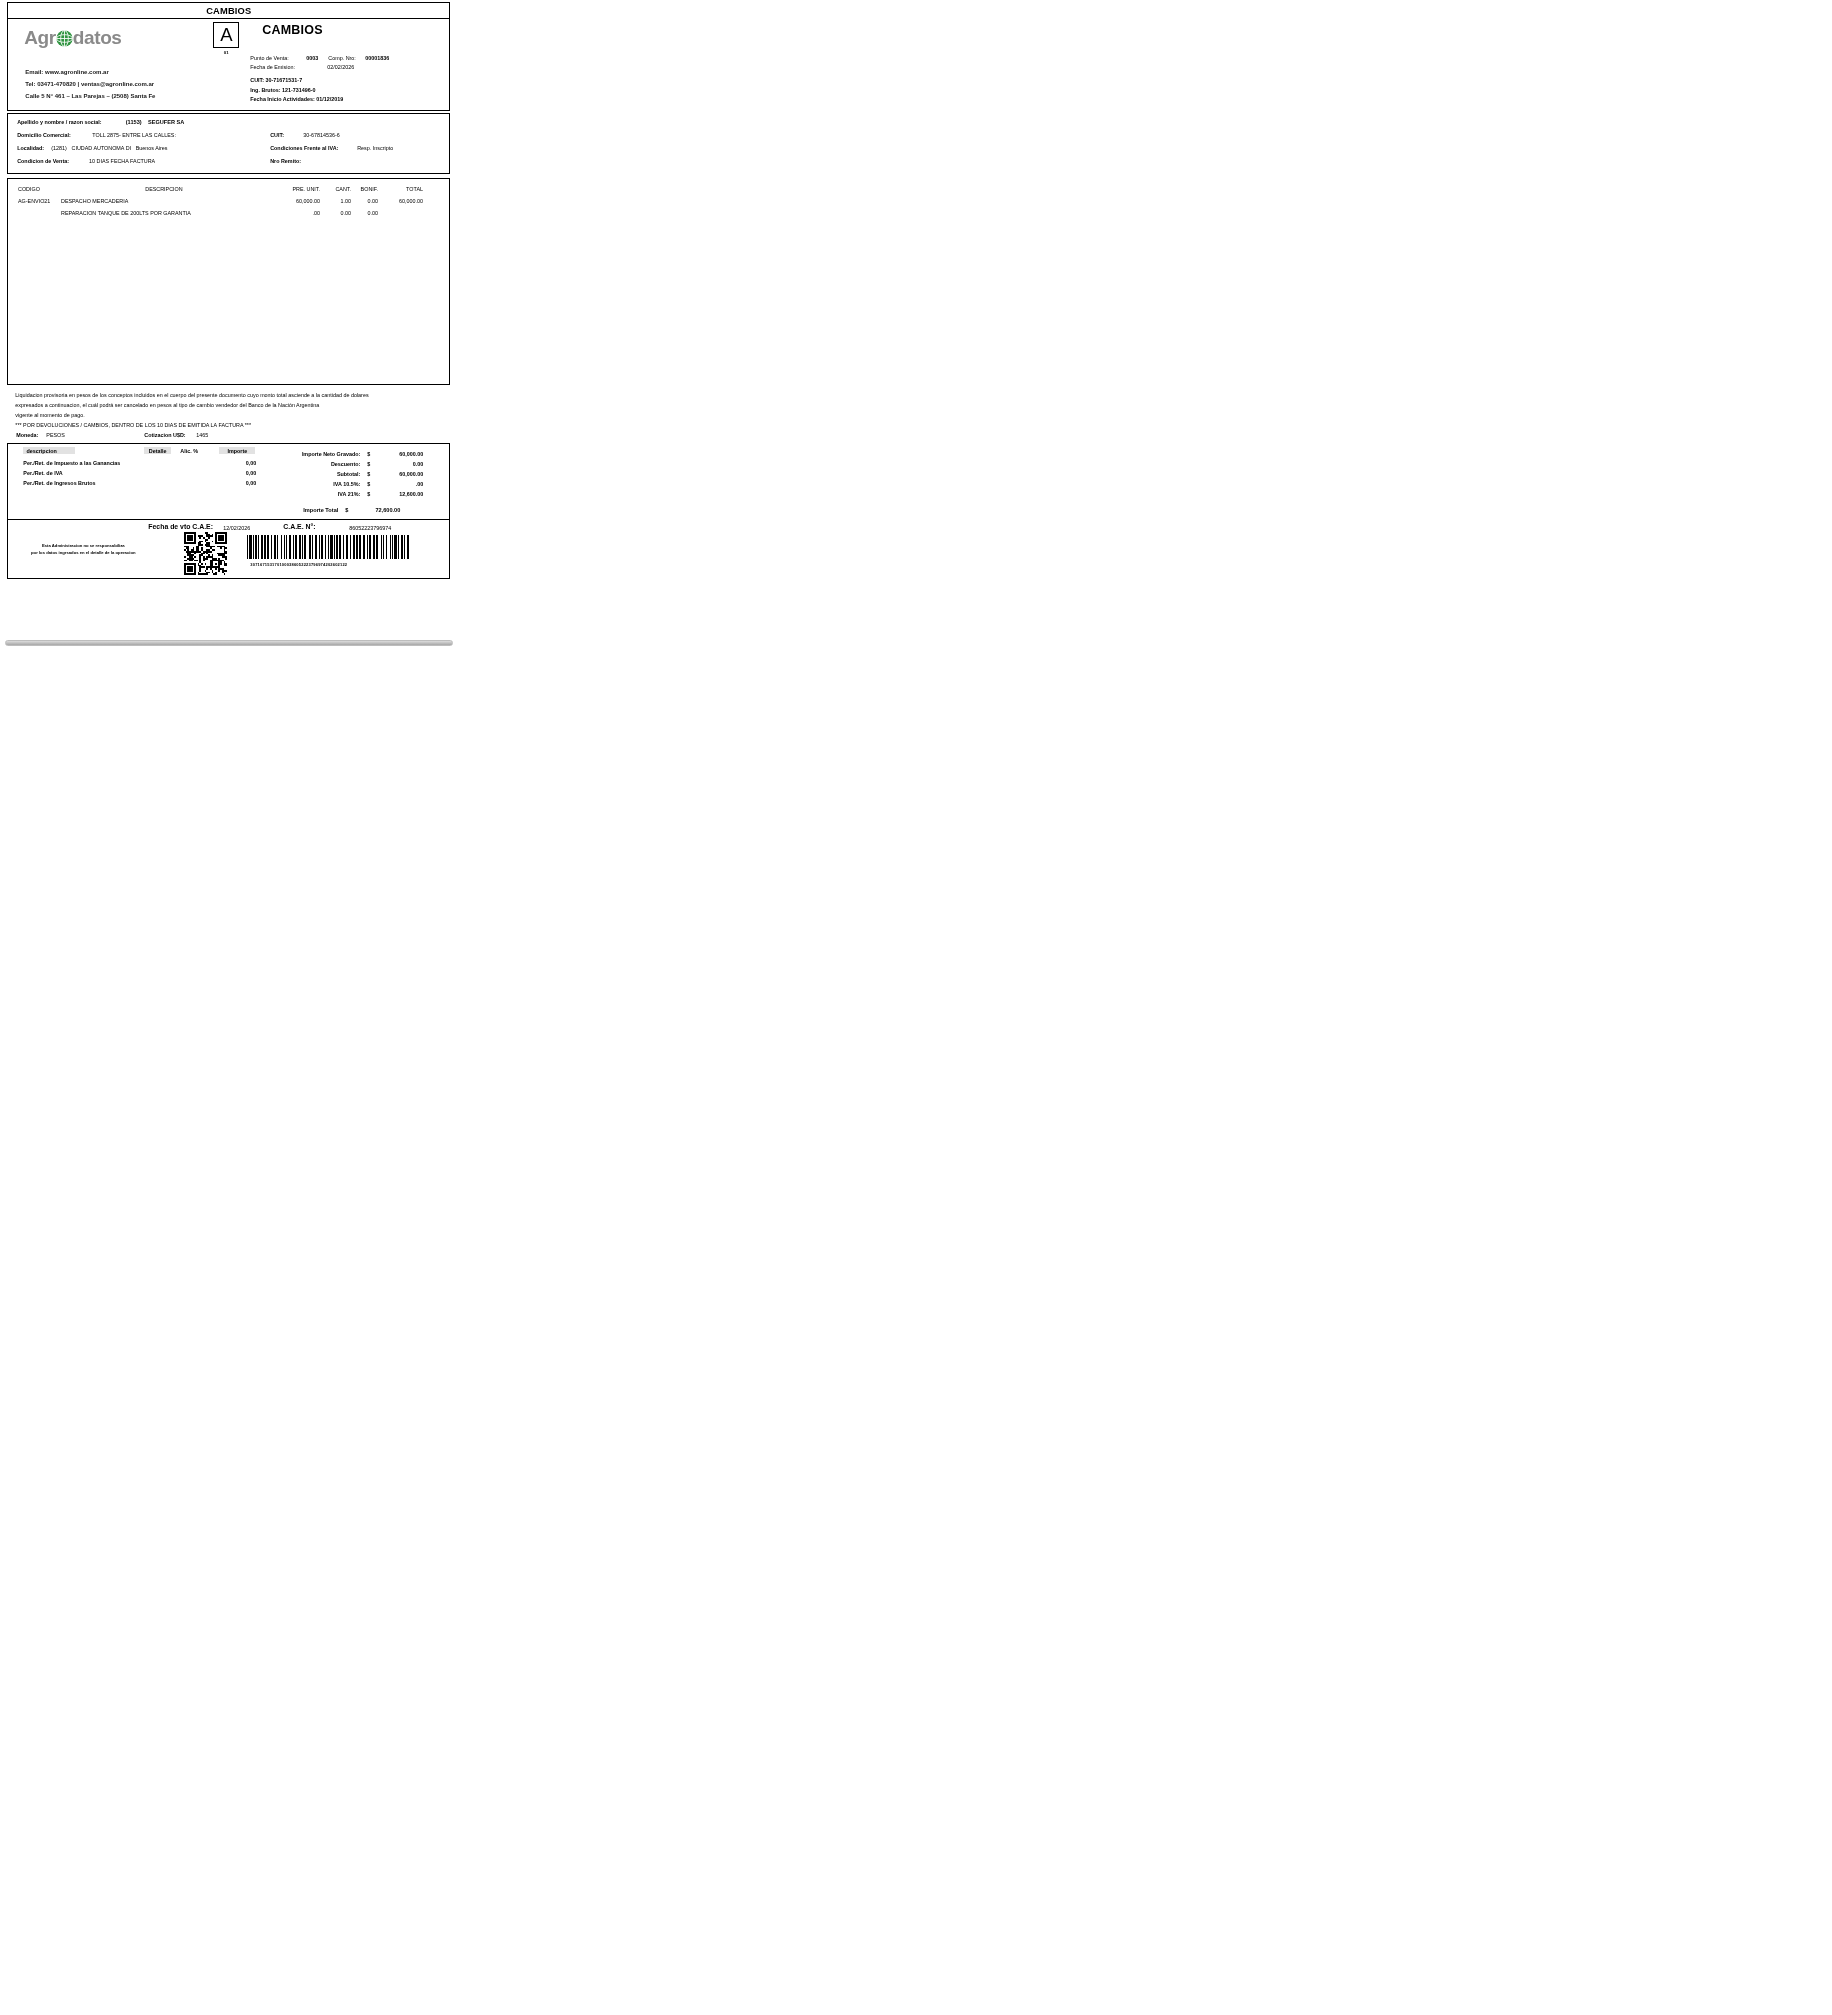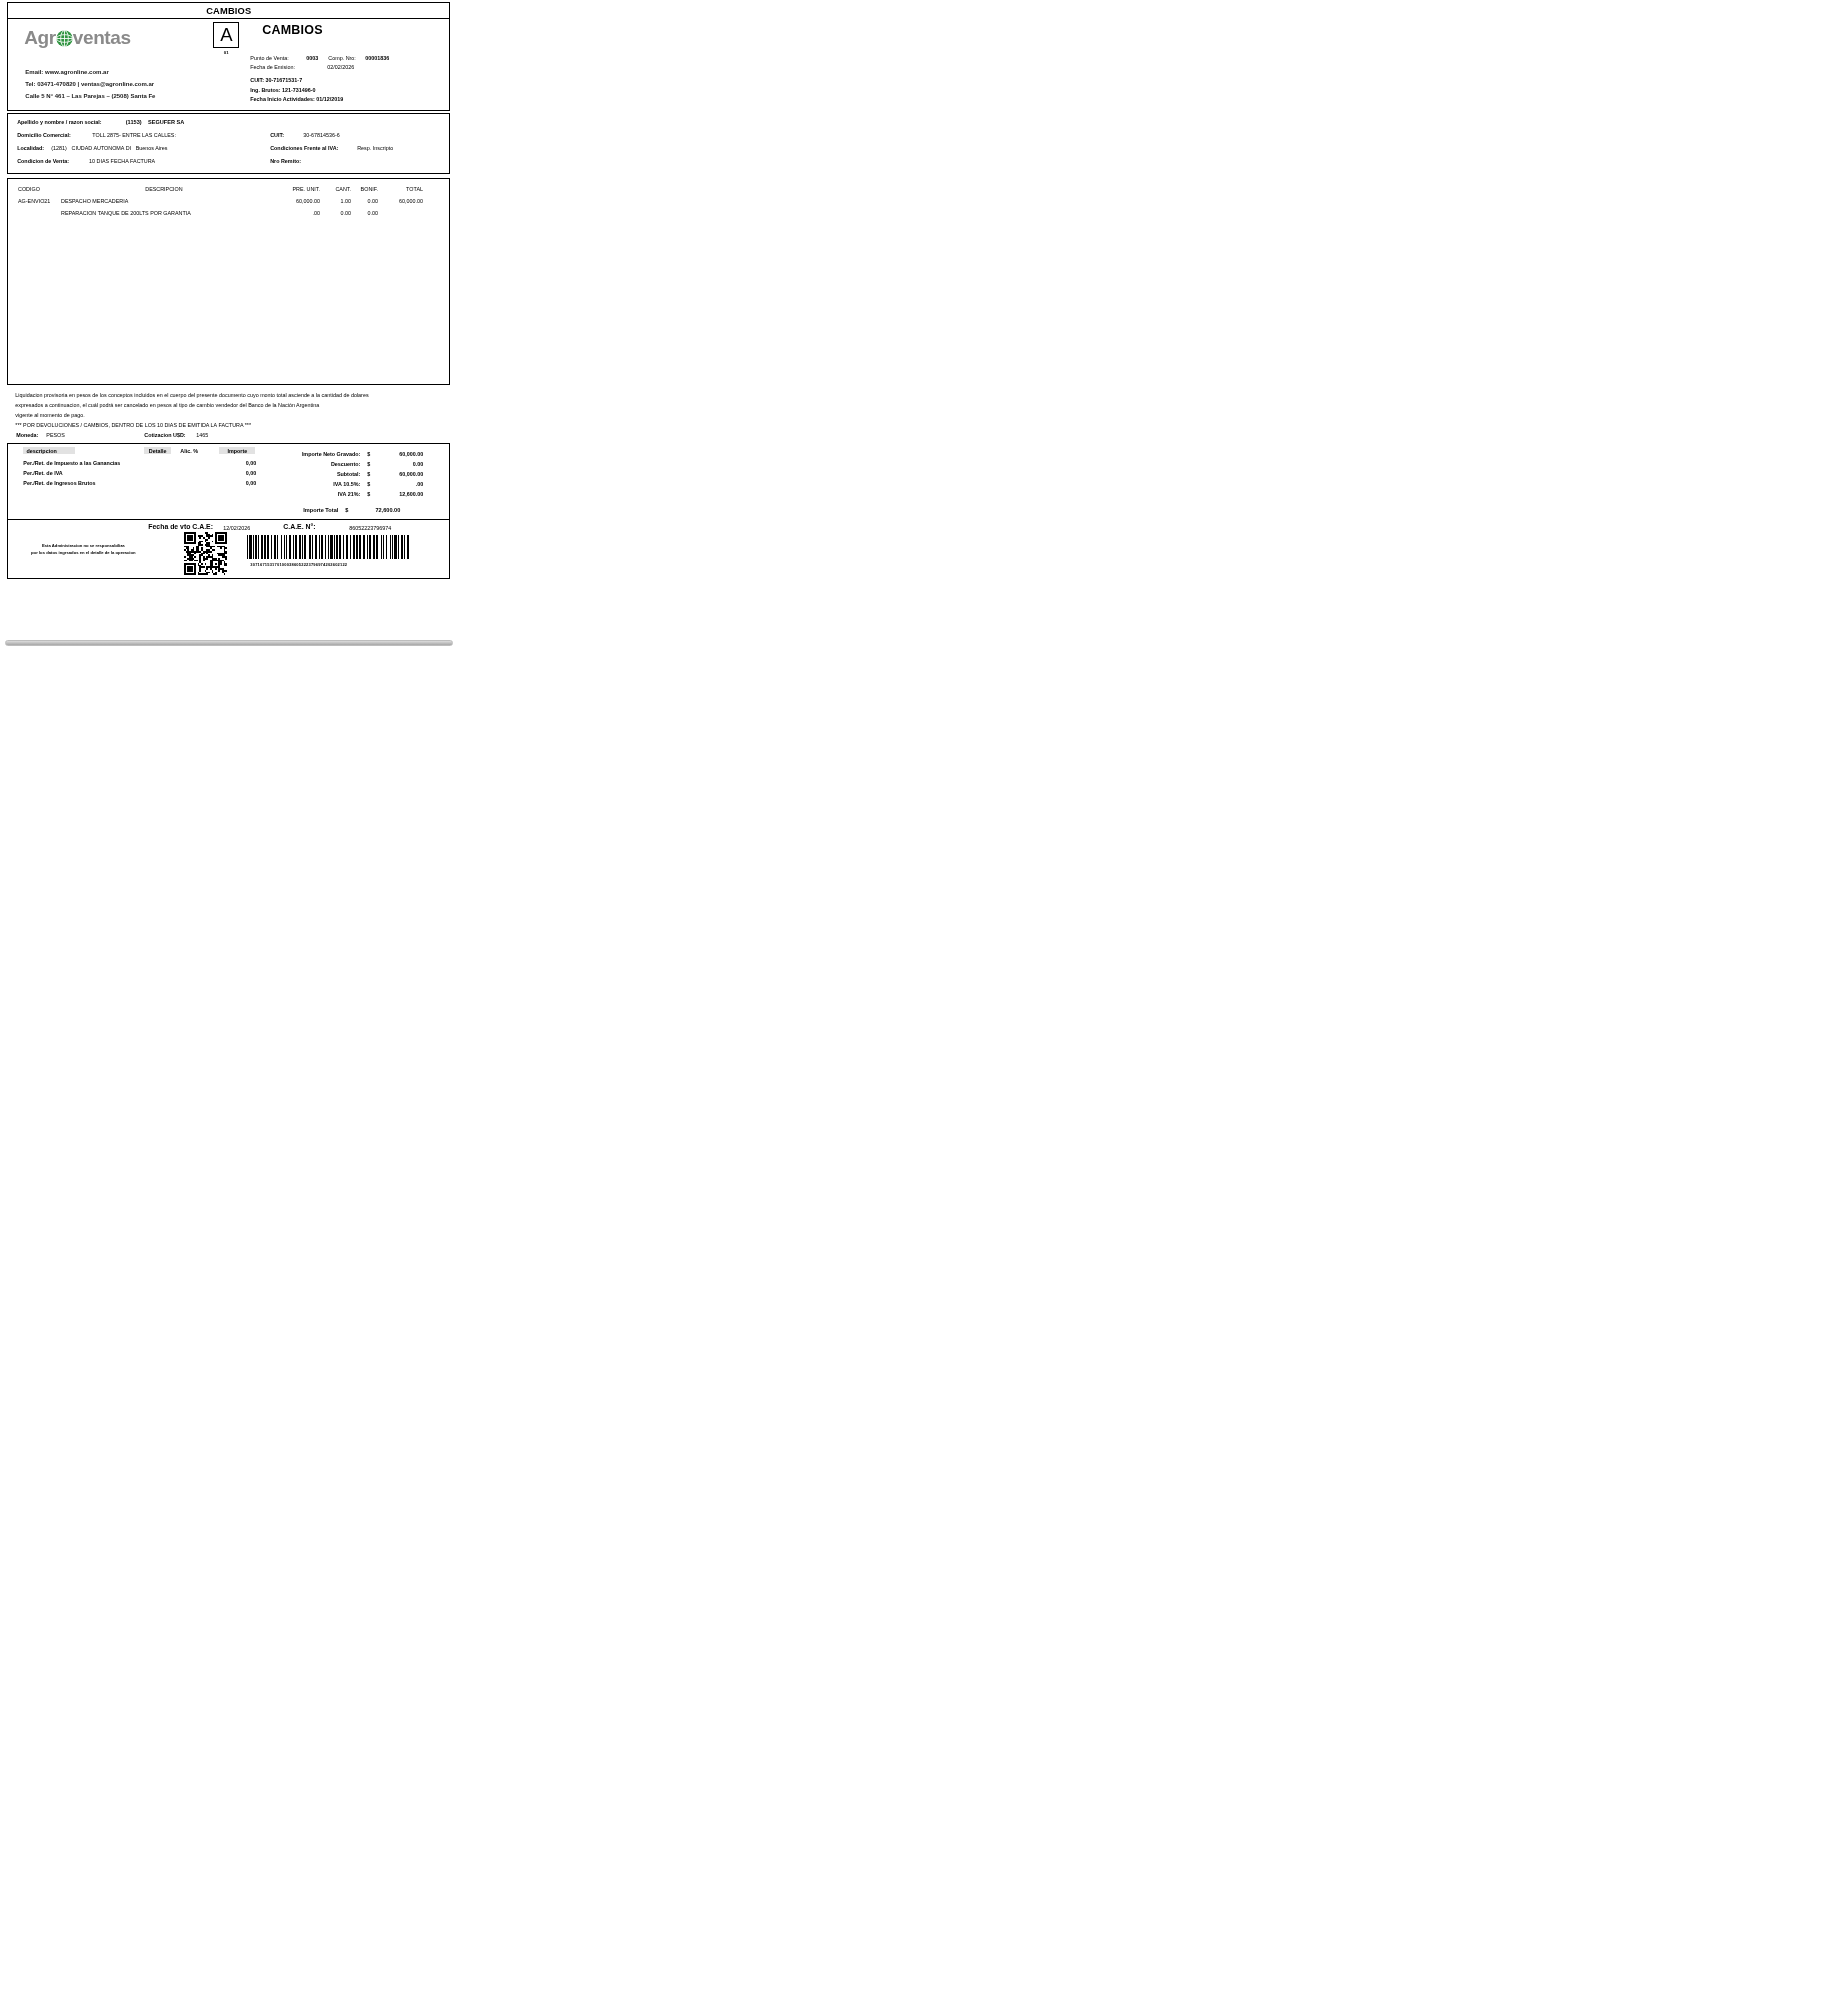--- a/index.html
+++ b/index.html
@@ -73,21 +73,21 @@
             <svg viewBox="0 0 40 40" width="17" height="17">
               <circle cx="20" cy="20" r="19" fill="#2f9440"></circle>
               <g stroke="#ffffff" stroke-width="2" fill="none">
                 <ellipse cx="20" cy="20" rx="9" ry="19"></ellipse>
                 <ellipse cx="20" cy="20" rx="19" ry="9"></ellipse>
                 <line x1="1" y1="20" x2="39" y2="20"></line>
                 <line x1="20" y1="1" x2="20" y2="39"></line>
               </g>
             </svg>
           </span>
-          <span>ventas</span>
+          <span>datos</span>
         </div>
 
         <div class="contact">
           <div><span>Email:</span> <span>www.agronline.com.ar</span></div>
           <div>Tel: 03471-470820  |  ventas@agronline.com.ar</div>
           <div>Calle 5 N° 461 – Las Parejas – (2508) Santa Fe</div>
         </div>
 
         <div class="letterbox">
           <span>A</span>

